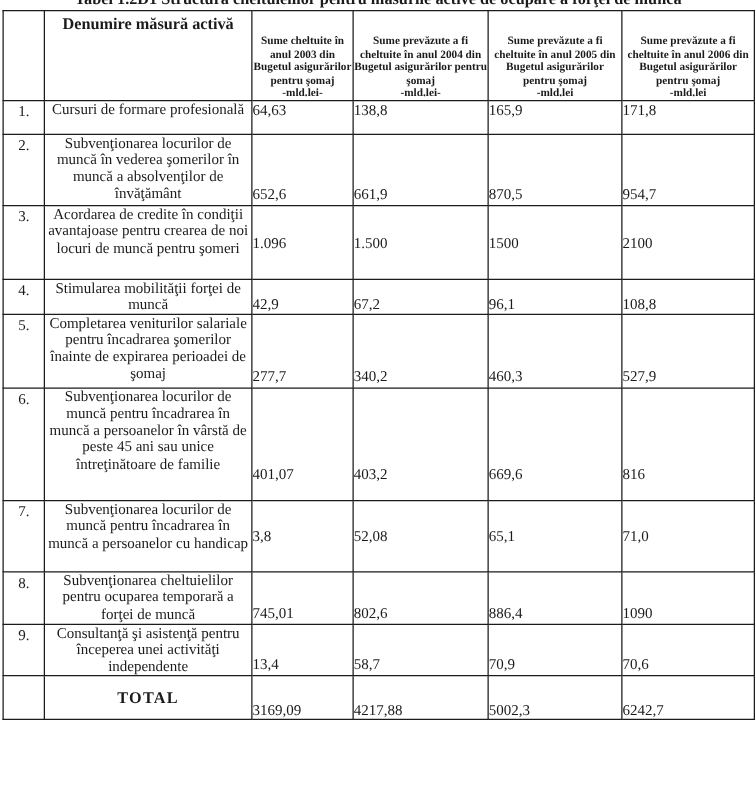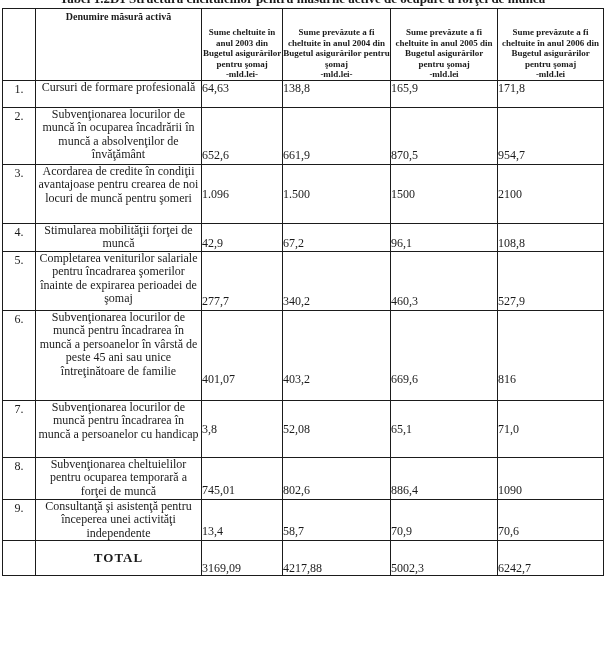--- a/index.html
+++ b/index.html
@@ -6,21 +6,21 @@
   body{width:605px;height:649px;overflow:hidden;position:relative;
        font-family:"Liberation Serif","DejaVu Serif",serif;color:#1b1b1b;}
   .doc-title{position:absolute;top:-8px;left:0;width:100%;text-align:center;
        font-size:13px;font-weight:bold;line-height:14px;white-space:nowrap;}
   table{border-collapse:collapse;table-layout:fixed;width:601px;margin:8px 0 0 2px;}
   th,td{border:1px solid #1b1b1b;padding:0;overflow:hidden;}
   col.c0{width:33px}col.c1{width:166px}col.c2{width:81px}
   col.c3{width:108px}col.c4{width:107px}col.c5{width:106px}
   thead tr{height:70px;}
   th{vertical-align:top;text-align:center;}
-  .hdr-measure{font-size:10px;font-weight:bold;padding-top:2px;}
+  .hdr-measure{font-size:13px;font-weight:bold;padding-top:2px;}
   .hdr-val{font-size:9px;font-weight:bold;line-height:10.5px;padding-top:18px;}
   .hdr-unit{font-weight:bold;}
   td.c-no{vertical-align:top;text-align:center;font-size:12px;line-height:14px;padding-top:1px;}
   td.c-name{vertical-align:top;text-align:center;font-size:12px;line-height:13.5px;padding:0 2px;margin-left:12px;}
   td.val{font-size:12px;line-height:14px;}
   #tbody tr:nth-child(1){height:27px}  #tbody tr:nth-child(1) td.val{vertical-align:top}
   #tbody tr:nth-child(2){height:57px}  #tbody tr:nth-child(2) td.val{vertical-align:bottom;padding-bottom:2px}
   #tbody tr:nth-child(3){height:59px}  #tbody tr:nth-child(3) td.val{vertical-align:middle}
   #tbody tr:nth-child(4){height:28px}  #tbody tr:nth-child(4) td.val{vertical-align:bottom;padding-bottom:1px}
   #tbody tr:nth-child(5){height:59px}  #tbody tr:nth-child(5) td.val{vertical-align:bottom;padding-bottom:2px}
@@ -73,21 +73,21 @@
       <tr>
         <td class="c-no">1.</td>
         <td class="c-name">Cursuri de formare profesională</td>
         <td class="val">64,63</td>
         <td class="val">138,8</td>
         <td class="val">165,9</td>
         <td class="val">171,8</td>
       </tr>
       <tr>
         <td class="c-no">2.</td>
-        <td class="c-name">Subvenţionarea locurilor de muncă în ocuparea încadrării în muncă a absolvenţilor de învăţământ</td>
+        <td class="c-name">Subvenţionarea locurilor de muncă în vederea şomerilor în muncă a absolvenţilor de învăţământ</td>
         <td class="val">652,6</td>
         <td class="val">661,9</td>
         <td class="val">870,5</td>
         <td class="val">954,7</td>
       </tr>
       <tr>
         <td class="c-no">3.</td>
         <td class="c-name">Acordarea de credite în condiţii avantajoase pentru crearea de noi locuri de muncă pentru şomeri</td>
         <td class="val">1.096</td>
         <td class="val">1.500</td>

